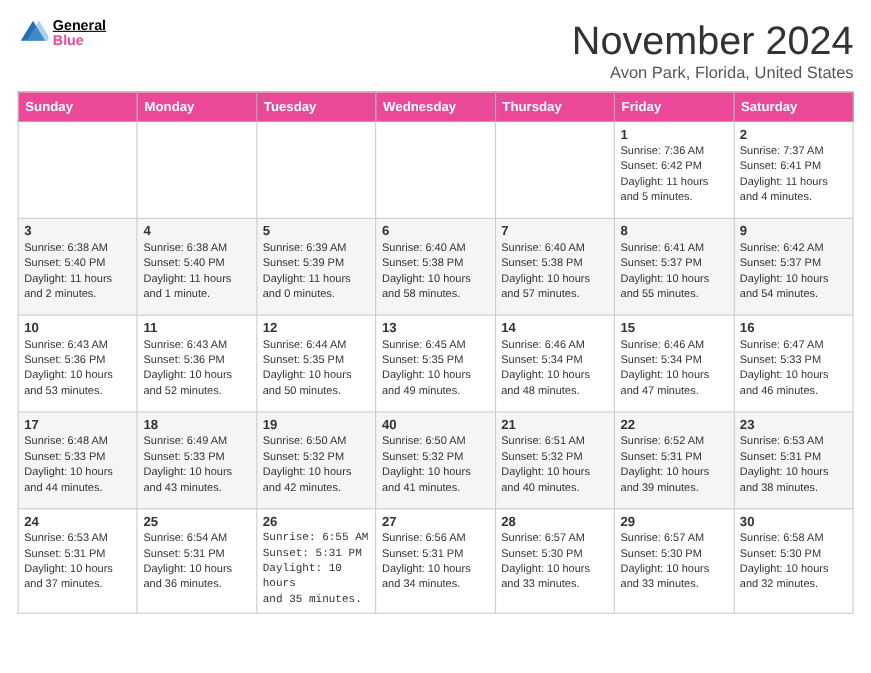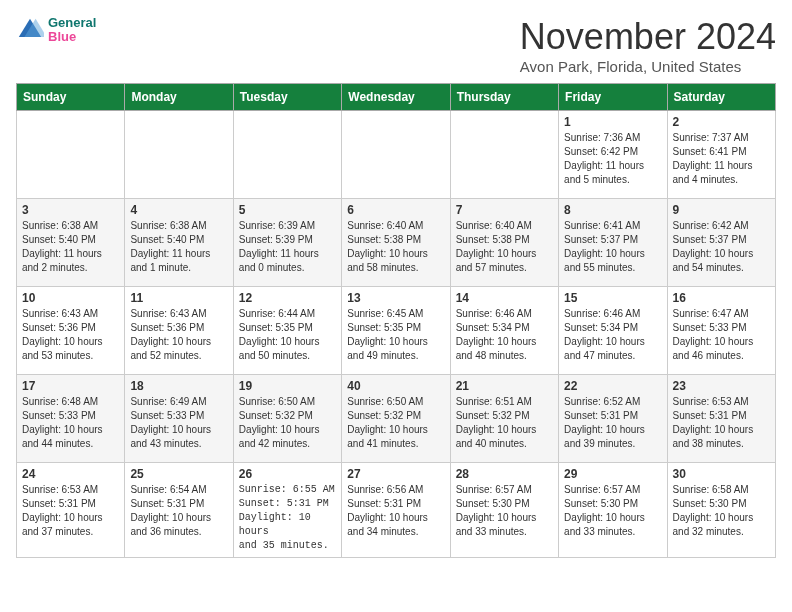--- a/index.html
+++ b/index.html
@@ -21,45 +21,45 @@
       align-items: center;
       gap: 4px;
     }
     .logo-text {
       display: flex;
       flex-direction: column;
       font-size: 13px;
       font-weight: bold;
       line-height: 1.1;
     }
-    .logo-text .general { color: #0f766e; }
+    .logo-text .general { color: #000000; text-decoration: underline; }
     .logo-text .blue { color: #ec4899; }
     .logo-icon {
       width: 28px;
       height: 28px;
     }
     .title-block {
-      text-align: left;
+      text-align: right;
     }
     .month-title {
       font-size: 36px;
       font-weight: normal;
       color: #333;
     }
     .location {
       font-size: 15px;
       color: #555;
     }
     .calendar {
       width: 100%;
       border-collapse: collapse;
       font-size: 11px;
     }
     .calendar thead tr th {
-      background-color: #15803d;
+      background-color: #ec4899;
       color: #fff;
       text-align: left;
       padding: 6px 6px;
       font-size: 12px;
       font-weight: bold;
       border: 1px solid #aaa;
     }
     .calendar tbody tr td {
       vertical-align: top;
       border: 1px solid #ccc;

